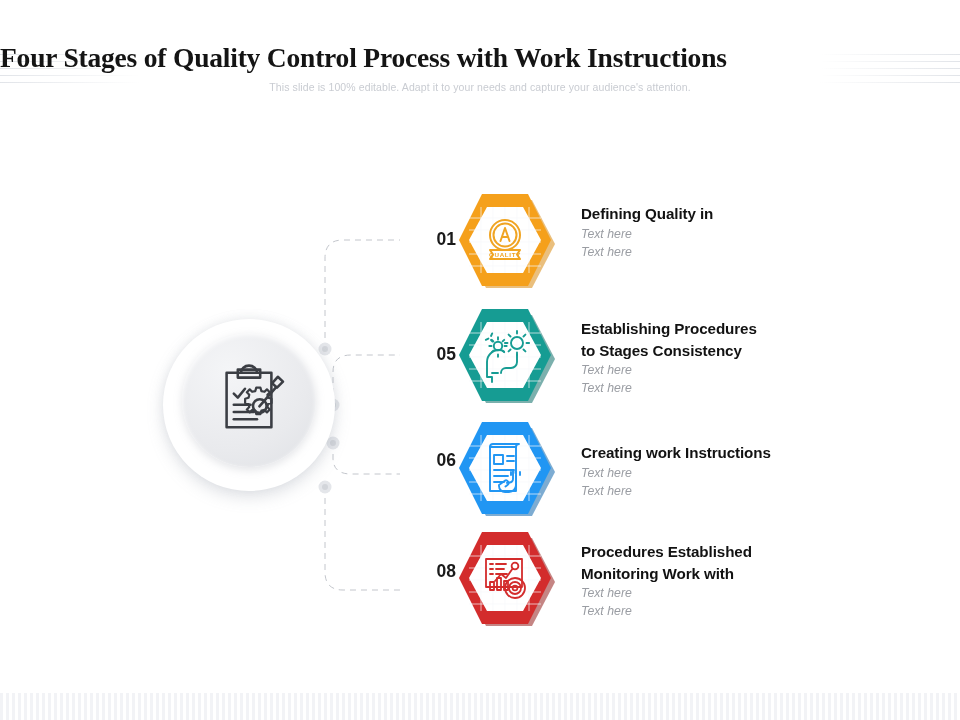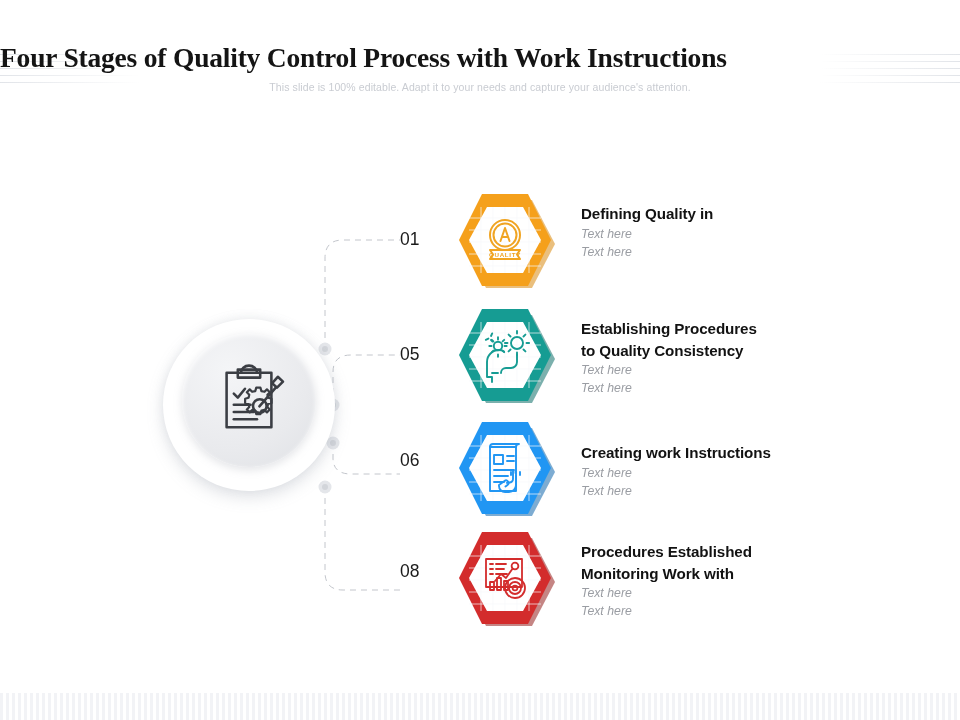--- a/index.html
+++ b/index.html
@@ -124,23 +124,23 @@
     left: 0; top: 0;
     width: 960px; height: 720px;
     pointer-events: none;
   }
 
   
   .row { position: absolute; left: 0; width: 960px; height: 0; }
   .num {
     position: absolute;
     width: 56px;
-    text-align: left;
+    text-align: right;
     font-size: 17.5px;
-    font-weight: normal;
+    font-weight: bold;
     color: #1a1a1a;
     left: 400px;
   }
   .hexwrap {
     position: absolute;
     left: 455px;
     width: 100px;
     height: 100px;
   }
   .hexwrap svg { display: block; width: 100px; height: 100px; }
@@ -289,21 +289,21 @@
           <circle cx="62" cy="38" r="6"></circle>
           <path d="M62,28.5 v-2.6 M62,47.5 v2.6 M52.5,38 h-2.6 M71.5,38 h2.6
                    M55.5,31.5 l-1.9,-1.9 M68.5,44.5 l1.9,1.9 M68.5,31.5 l1.9,-1.9 M55.5,44.5 l-1.9,1.9"></path>
           <path d="M62,50 v7 a6,6 0 0 1 -6,6 h-5 a5,5 0 0 0 -5,5"></path>
           <path d="M36,31 l1.2,-2.6 M33.4,33.6 l-2.6,1.2 M37.5,36.5 l-1.5,-1.5"></path>
         </g>
       </svg>
     </div>
     <div class="txt" style="top:-37px">
       <div class="head">Establishing Procedures</div>
-      <div class="head">to Quality Consistency</div>
+      <div class="head">to Stages Consistency</div>
       <div class="sub">Text here</div>
       <div class="sub">Text here</div>
     </div>
   </div>
 
   <div class="row" style="top:468px">
     <div class="num" style="top:-18px">06</div>
     <div class="hexwrap" style="top:-50px">
       <svg viewBox="0 0 100 100" xmlns="http://www.w3.org/2000/svg">
         <polygon points="27,6 73,6 96,50 73,94 27,94 4,50" fill="#1367ad" opacity="0.55" transform="translate(4,4)"></polygon>

